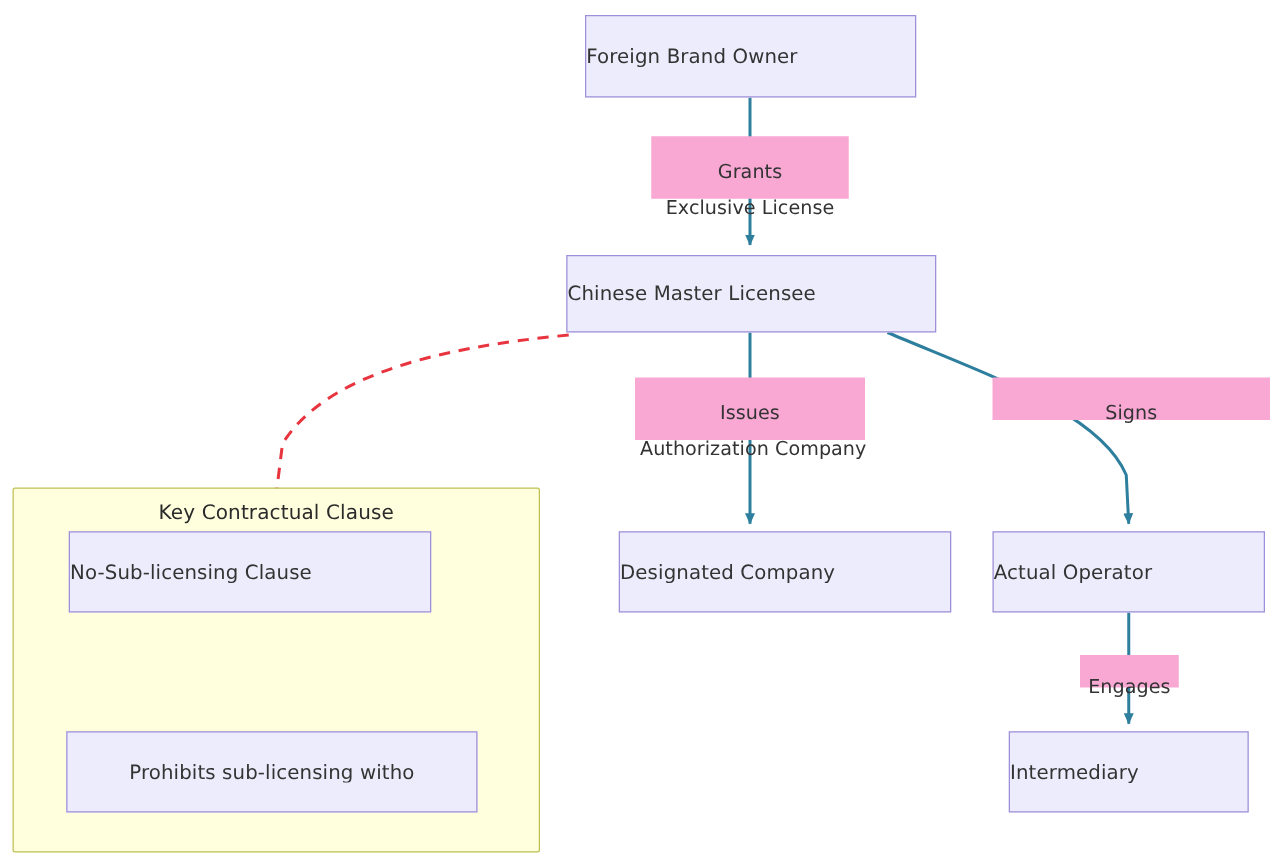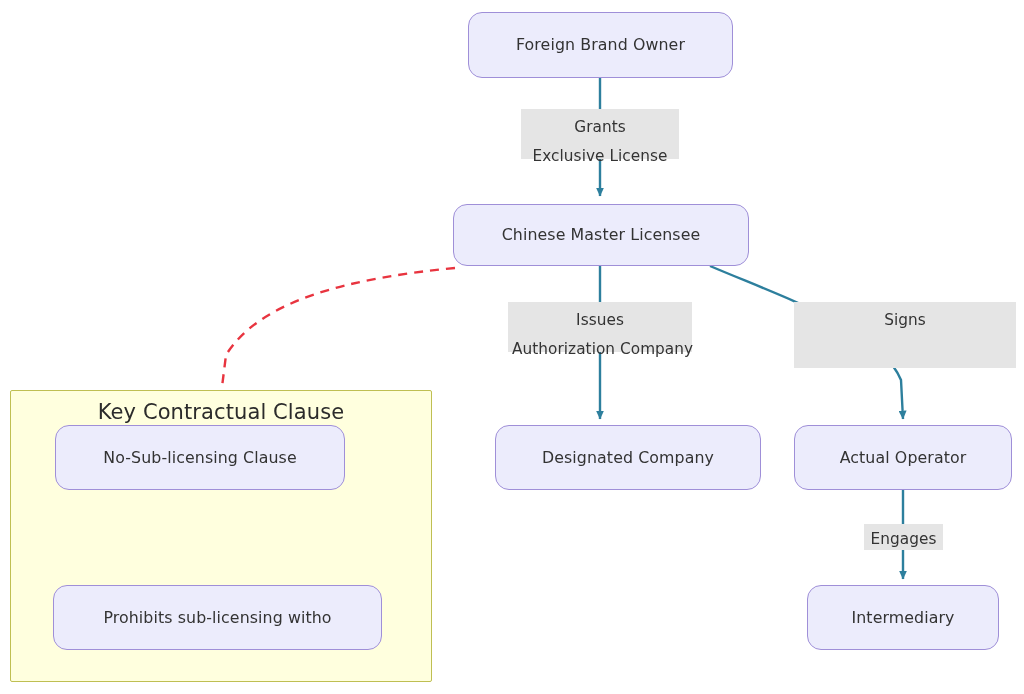--- a/index.html
+++ b/index.html
@@ -29,58 +29,58 @@
     border: 1.3px solid #bfbf52;
     border-radius: 2px;
     box-sizing: border-box;
   }
   .subgraph-title {
     position: absolute;
     width: 100%;
     text-align: center;
     top: 9px;
     left: 0;
-    font-size: 21px;
+    font-size: 16px;
     color: #2b2b2b;
     letter-spacing: 0.1px;
   }
   .node {
     position: absolute;
     box-sizing: border-box;
     background: #ececfc;
     border: 1.4px solid #9f8fd8;
-    border-radius: 14px;
+    border-radius: 0;
     display: flex;
     align-items: center;
-    justify-content: center;
+    justify-content: flex-start;
     overflow: hidden;
     white-space: nowrap;
   }
   .node .node-label {
     font-size: 15.8px;
     color: #333333;
     letter-spacing: 0.1px;
     line-height: 1.1;
   }
   .node.clip .node-label {
     display: block;
     width: 100%;
     text-align: center;
     overflow: hidden;
     text-overflow: clip;
   }
   .edge-label {
     position: absolute;
-    background: #e5e5e5;
+    background: #f9a8d4;
     color: #333333;
     font-size: 15.3px;
     line-height: 1.88;
     text-align: center;
     white-space: pre;
-    padding: 4px 4px 2px 4px;
+    padding: 14px 4px 2px 4px;
     box-sizing: border-box;
     letter-spacing: 0.05px;
   }
 </style>
 </head>
 <body>
 
 <div id="canvas">
 
   <svg class="edges" viewBox="0 0 1024 694" xmlns="http://www.w3.org/2000/svg">
@@ -135,17 +135,17 @@
   </div>
 
   <div class="node clip" style="left:53px; top:585px; width:329px; height:65px;">
     <span class="node-label">Prohibits sub-licensing witho</span>
   </div>
 
   <div class="edge-label" style="left:521px; top:109px; width:158px; height:50px;"><span>Grants</span><br><span>Exclusive License</span></div>
 
   <div class="edge-label" style="left:508px; top:302px; width:184px; height:50px;"><span>Issues</span><br><span>Authorization Company</span></div>
 
-  <div class="edge-label" style="left:794px; top:302px; width:222px; height:66px;"><span>Signs</span><br></div>
+  <div class="edge-label" style="left:794px; top:302px; width:222px; height:34px;"><span>Signs</span><br></div>
 
   <div class="edge-label" style="left:864px; top:524px; width:79px; height:26px; line-height:1.5;"><span>Engages</span></div>
 
 </div>
 
 </body></html>

